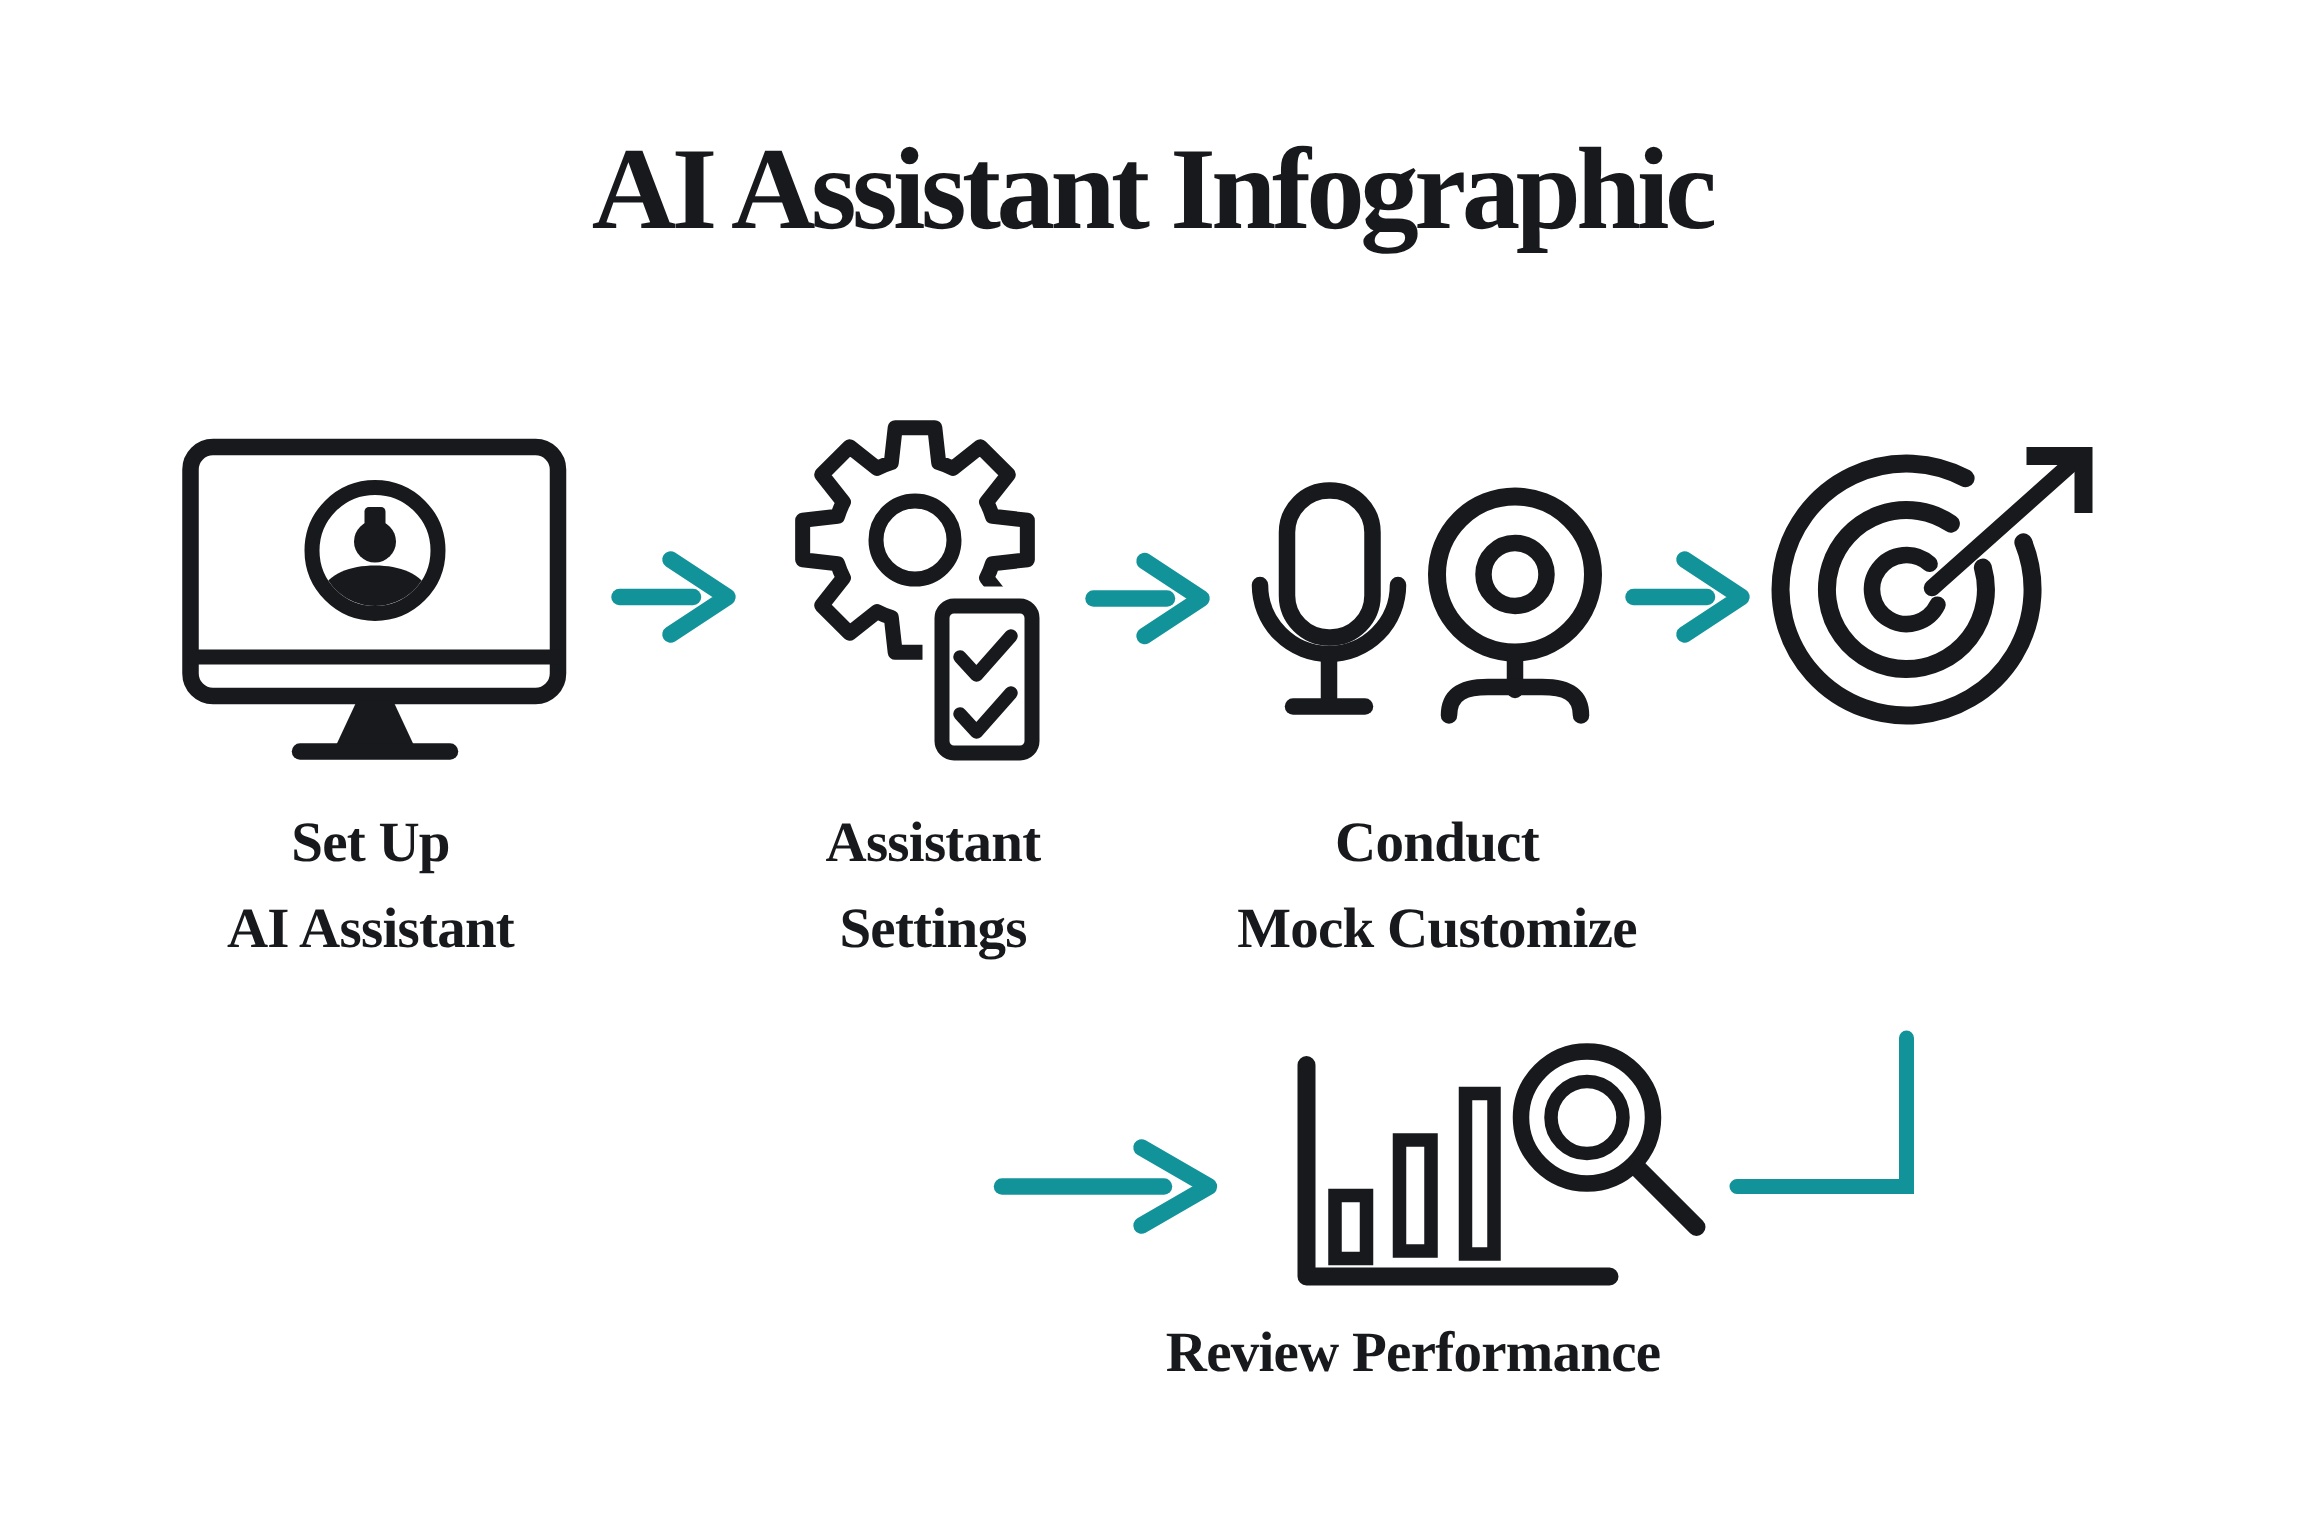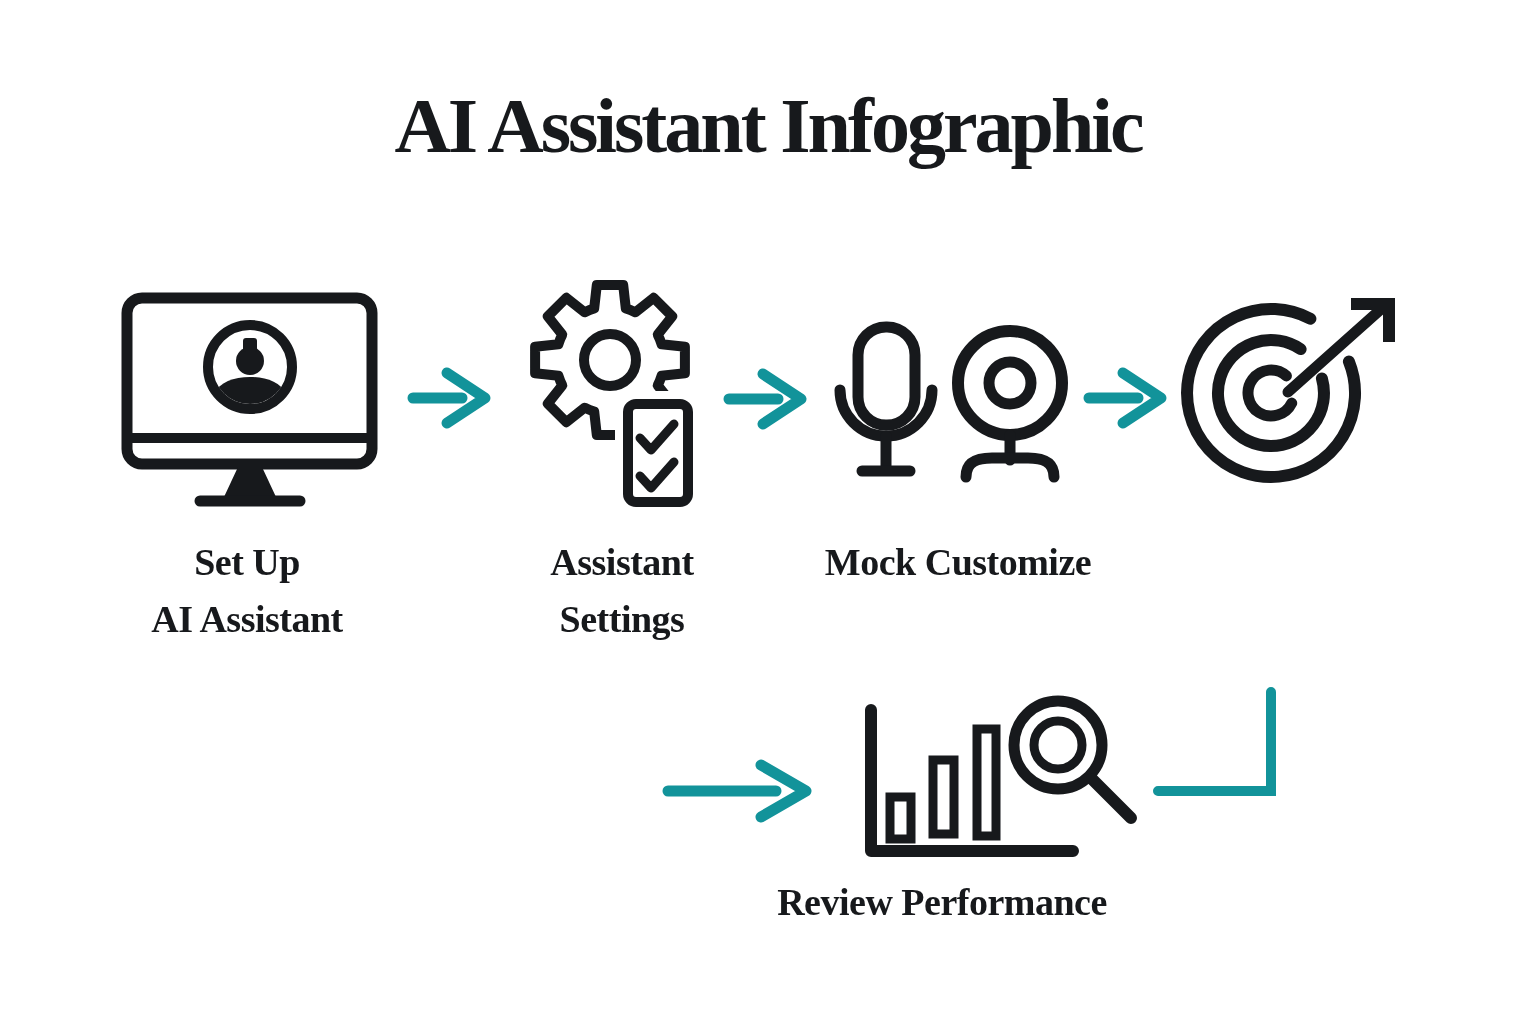--- a/index.html
+++ b/index.html
@@ -137,19 +137,20 @@
 
   <div class="step-label sl1">
     <div>Set Up</div>
     <div>AI Assistant</div>
   </div>
   <div class="step-label sl2">
     <div>Assistant</div>
     <div>Settings</div>
   </div>
   <div class="step-label sl3">
+    <div>Conduct</div>
     <div>Mock Customize</div>
   </div>
   <div class="step-label sl5">
     <div>Review Performance</div>
   </div>
 
 </div>
 
 </body></html>

